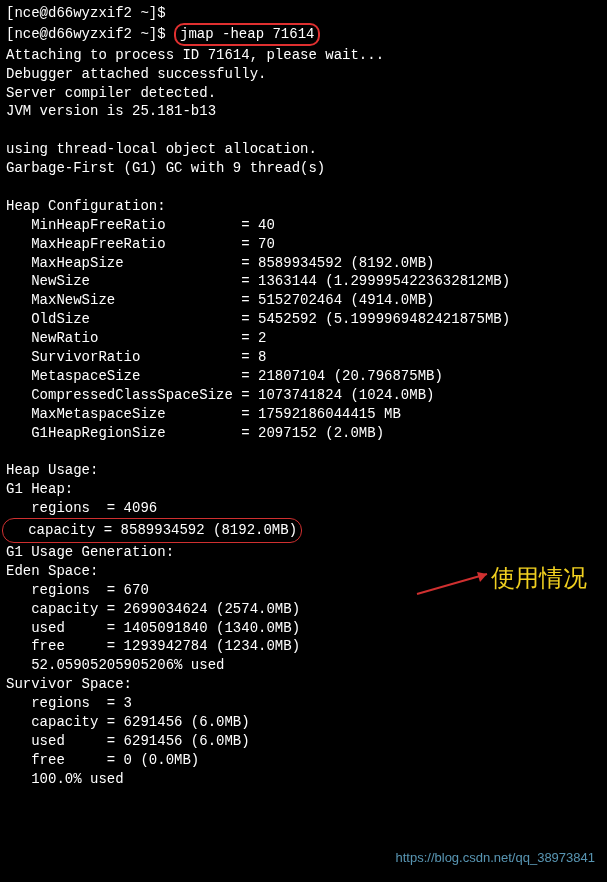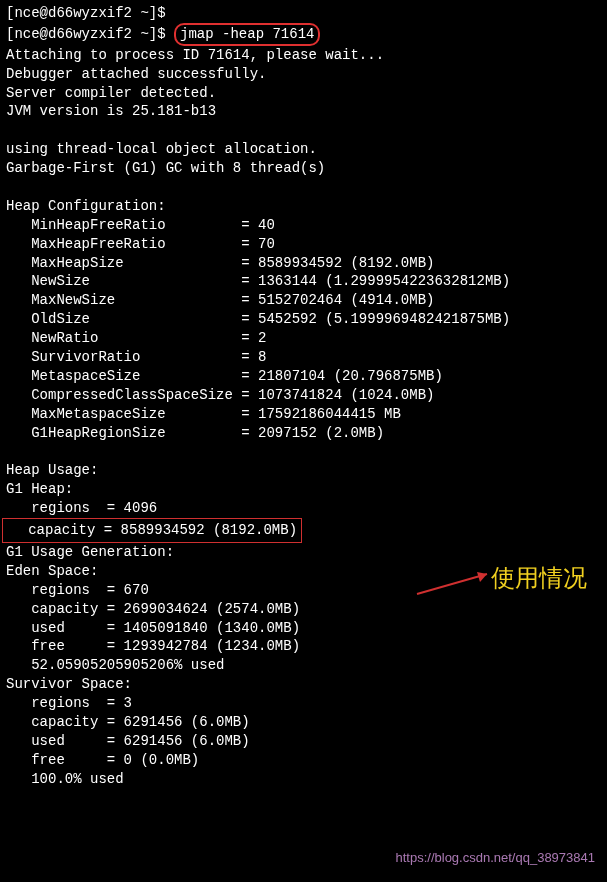--- a/index.html
+++ b/index.html
@@ -18,21 +18,21 @@
     .line { white-space: pre; }
     .prompt-part { color: #fff; }
     .cmd-box {
       border: 2px solid #e03030;
       border-radius: 10px;
       padding: 0 4px;
       display: inline-block;
     }
     .usage-box {
       border: 1px solid #d03030;
-      border-radius: 0;
+      border-radius: 12px;
       padding: 2px 4px;
       display: inline-block;
       margin-left: -4px;
     }
     .annot {
       position: absolute;
       right: 20px;
       top: 562px;
       color: #f0d020;
       font-family: sans-serif;
@@ -41,21 +41,21 @@
     .arrow {
       position: absolute;
       right: 110px;
       top: 562px;
     }
     .arrow svg { overflow: visible; }
     .watermark {
       position: absolute;
       right: 12px;
       bottom: 15px;
-      color: #f0abfc;
+      color: #7dd3fc;
       font-family: sans-serif;
       font-size: 13px;
       opacity: 0.7;
       margin-top: 40px;
     }
     .pad { padding-left: 0; }
   </style>
 </head>
 <body>
 
@@ -64,21 +64,21 @@
 <div class="line"><span class="prompt-part">[nce@d66wyzxif2 ~]$</span></div>
 
 <div class="line"><span class="prompt-part">[nce@d66wyzxif2 ~]$</span> <span class="cmd-box"><span>jmap -heap 71614</span></span></div>
 
 <div class="line">Attaching to process ID 71614, please wait...</div>
 <div class="line">Debugger attached successfully.</div>
 <div class="line">Server compiler detected.</div>
 <div class="line">JVM version is 25.181-b13</div>
 <div class="line">&nbsp;</div>
 <div class="line">using thread-local object allocation.</div>
-<div class="line">Garbage-First (G1) GC with 8 thread(s)</div>
+<div class="line">Garbage-First (G1) GC with 9 thread(s)</div>
 <div class="line">&nbsp;</div>
 <div class="line">Heap Configuration:</div>
 <div class="line">   MinHeapFreeRatio         = 40</div>
 <div class="line">   MaxHeapFreeRatio         = 70</div>
 <div class="line">   MaxHeapSize              = 8589934592 (8192.0MB)</div>
 <div class="line">   NewSize                  = 1363144 (1.2999954223632812MB)</div>
 <div class="line">   MaxNewSize               = 5152702464 (4914.0MB)</div>
 <div class="line">   OldSize                  = 5452592 (5.1999969482421875MB)</div>
 <div class="line">   NewRatio                 = 2</div>
 <div class="line">   SurvivorRatio            = 8</div>

